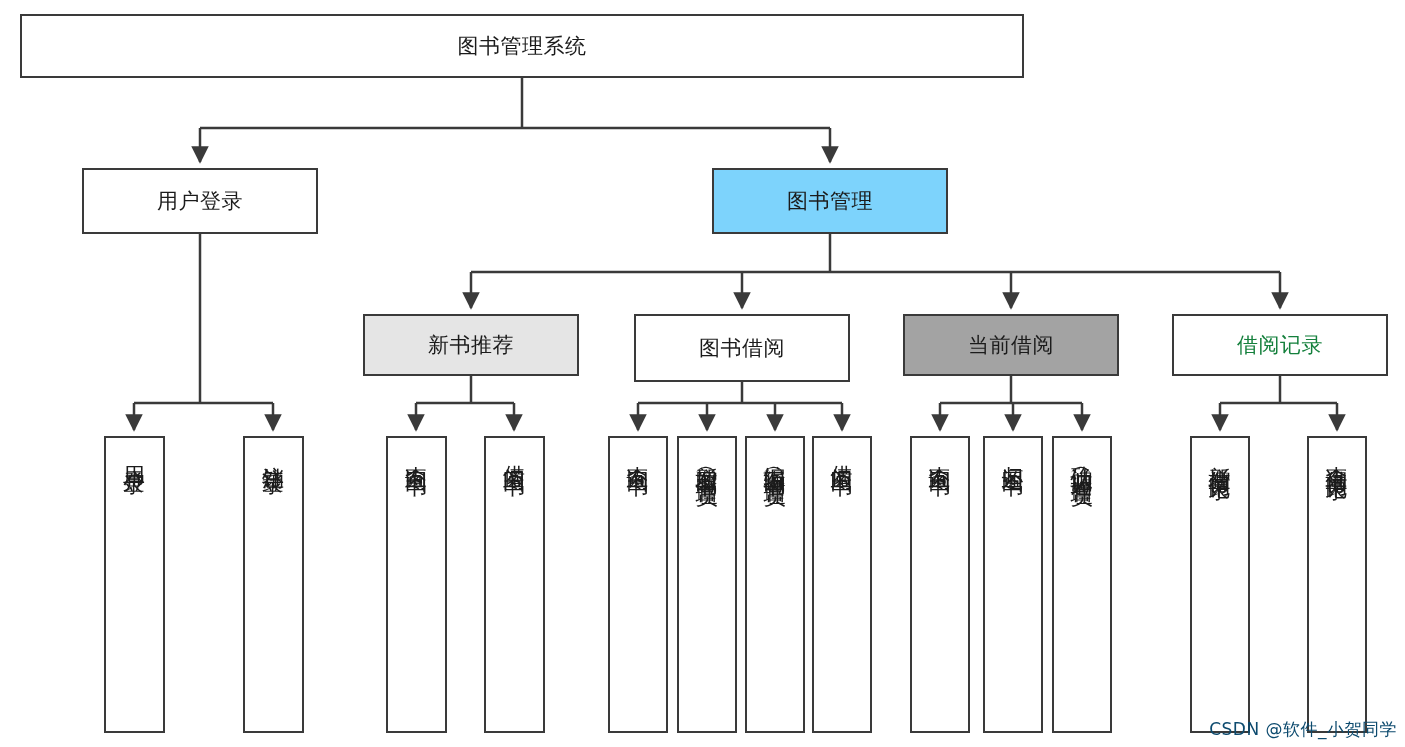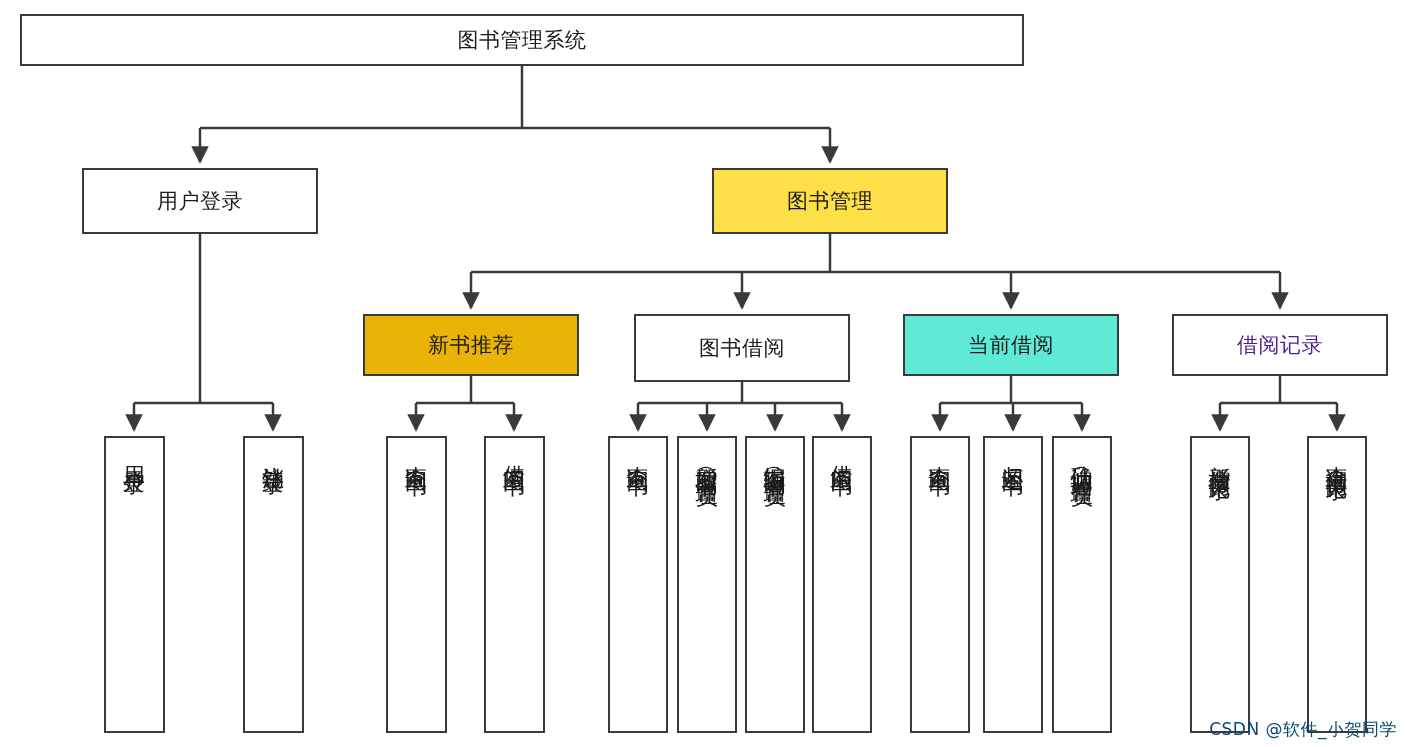--- a/index.html
+++ b/index.html
@@ -96,41 +96,41 @@
       <path d="M 1013 403 L 1013 430" marker-end="url(#arrow)"></path>
       <path d="M 1082 403 L 1082 430" marker-end="url(#arrow)"></path>
 
       <path d="M 1280 376 L 1280 403"></path>
       <path d="M 1220 403 L 1337 403"></path>
       <path d="M 1220 403 L 1220 430" marker-end="url(#arrow)"></path>
       <path d="M 1337 403 L 1337 430" marker-end="url(#arrow)"></path>
     </g>
   </svg>
 
-  <div class="node horiz" style="left: 20px; top: 14px; width: 1004px; height: 52px; border-color: rgb(58, 58, 58); background: rgb(255, 255, 255); color: rgb(27, 27, 27);">
+  <div class="node horiz" style="left: 20px; top: 14px; width: 1004px; height: 64px; border-color: rgb(58, 58, 58); background: rgb(255, 255, 255); color: rgb(27, 27, 27);">
     <span class="lbl">图书管理系统</span>
   </div>
 
   <div class="node horiz" style="left: 82px; top: 168px; width: 236px; height: 66px; border-color: rgb(58, 58, 58); background: rgb(255, 255, 255); color: rgb(27, 27, 27);">
     <span class="lbl">用户登录</span>
   </div>
-  <div class="node horiz" style="left: 712px; top: 168px; width: 236px; height: 66px; border-color: rgb(58, 58, 58); background: #fde047; color: rgb(27, 27, 27);">
+  <div class="node horiz" style="left: 712px; top: 168px; width: 236px; height: 66px; border-color: rgb(58, 58, 58); background: #7dd3fc; color: rgb(27, 27, 27);">
     <span class="lbl">图书管理</span>
   </div>
 
-  <div class="node horiz" style="left: 363px; top: 314px; width: 216px; height: 62px; border-color: rgb(58, 58, 58); background: #eab308; color: rgb(27, 27, 27);">
+  <div class="node horiz" style="left: 363px; top: 314px; width: 216px; height: 62px; border-color: rgb(58, 58, 58); background: #e5e5e5; color: rgb(27, 27, 27);">
     <span class="lbl">新书推荐</span>
   </div>
   <div class="node horiz" style="left: 634px; top: 314px; width: 216px; height: 68px; border-color: rgb(58, 58, 58); background: rgb(255, 255, 255); color: rgb(27, 27, 27);">
     <span class="lbl">图书借阅</span>
   </div>
-  <div class="node horiz" style="left: 903px; top: 314px; width: 216px; height: 62px; border-color: rgb(58, 58, 58); background: #5eead4; color: rgb(27, 27, 27);">
+  <div class="node horiz" style="left: 903px; top: 314px; width: 216px; height: 62px; border-color: rgb(58, 58, 58); background: #a3a3a3; color: rgb(27, 27, 27);">
     <span class="lbl">当前借阅</span>
   </div>
-  <div class="node horiz" style="left: 1172px; top: 314px; width: 216px; height: 62px; border-color: rgb(58, 58, 58); background: rgb(255, 255, 255); color: #4c1d95;">
+  <div class="node horiz" style="left: 1172px; top: 314px; width: 216px; height: 62px; border-color: rgb(58, 58, 58); background: rgb(255, 255, 255); color: #15803d;">
     <span class="lbl">借阅记录</span>
   </div>
 
   <div class="node vert" style="left: 104px; top: 436px; width: 61px; height: 297px; border-color: rgb(58, 58, 58); background: rgb(255, 255, 255); color: rgb(27, 27, 27);">
     <span class="lbl">用户登录</span>
   </div>
   <div class="node vert" style="left: 243px; top: 436px; width: 61px; height: 297px; border-color: rgb(58, 58, 58); background: rgb(255, 255, 255); color: rgb(27, 27, 27);">
     <span class="lbl">注销登录</span>
   </div>
   <div class="node vert" style="left: 386px; top: 436px; width: 61px; height: 297px; border-color: rgb(58, 58, 58); background: rgb(255, 255, 255); color: rgb(27, 27, 27);">

